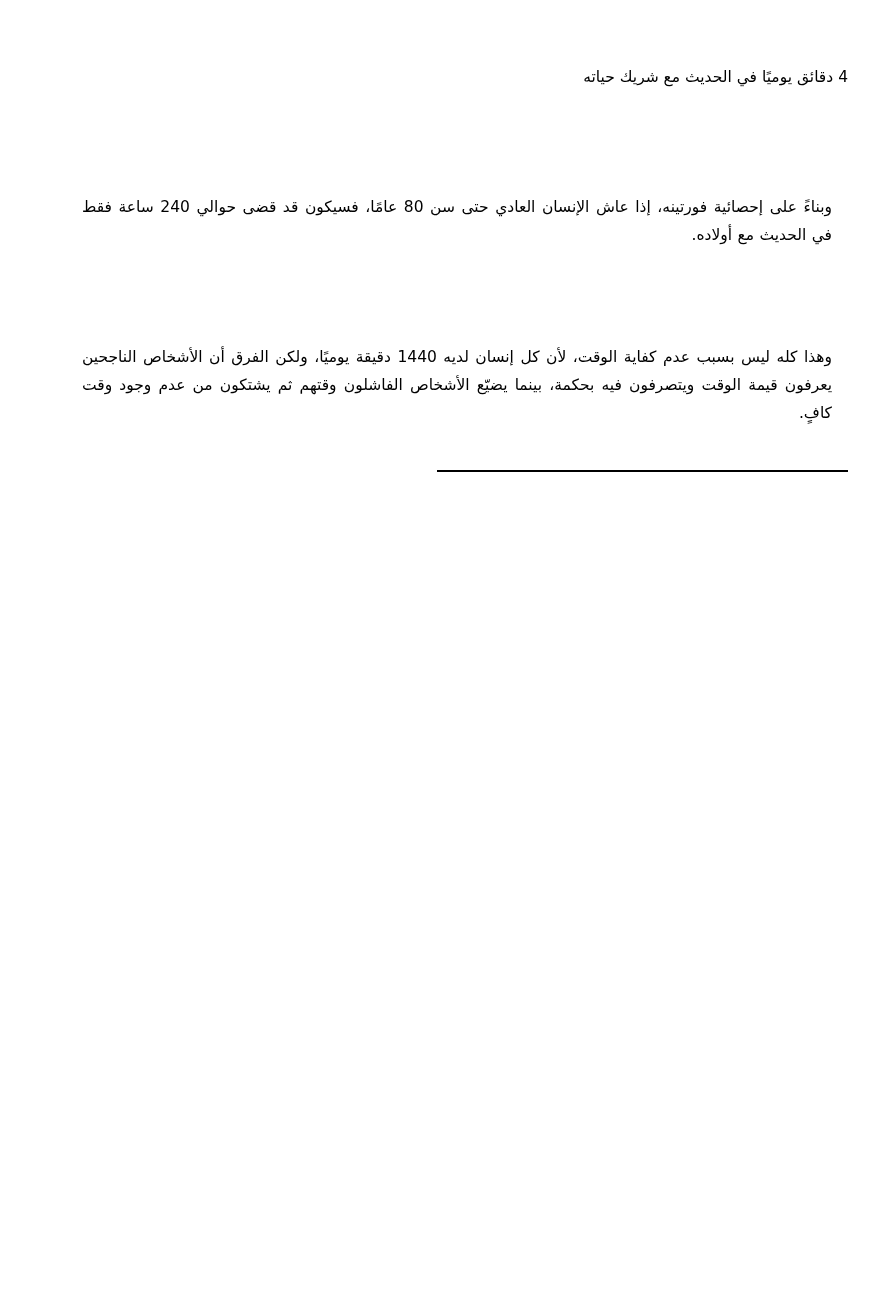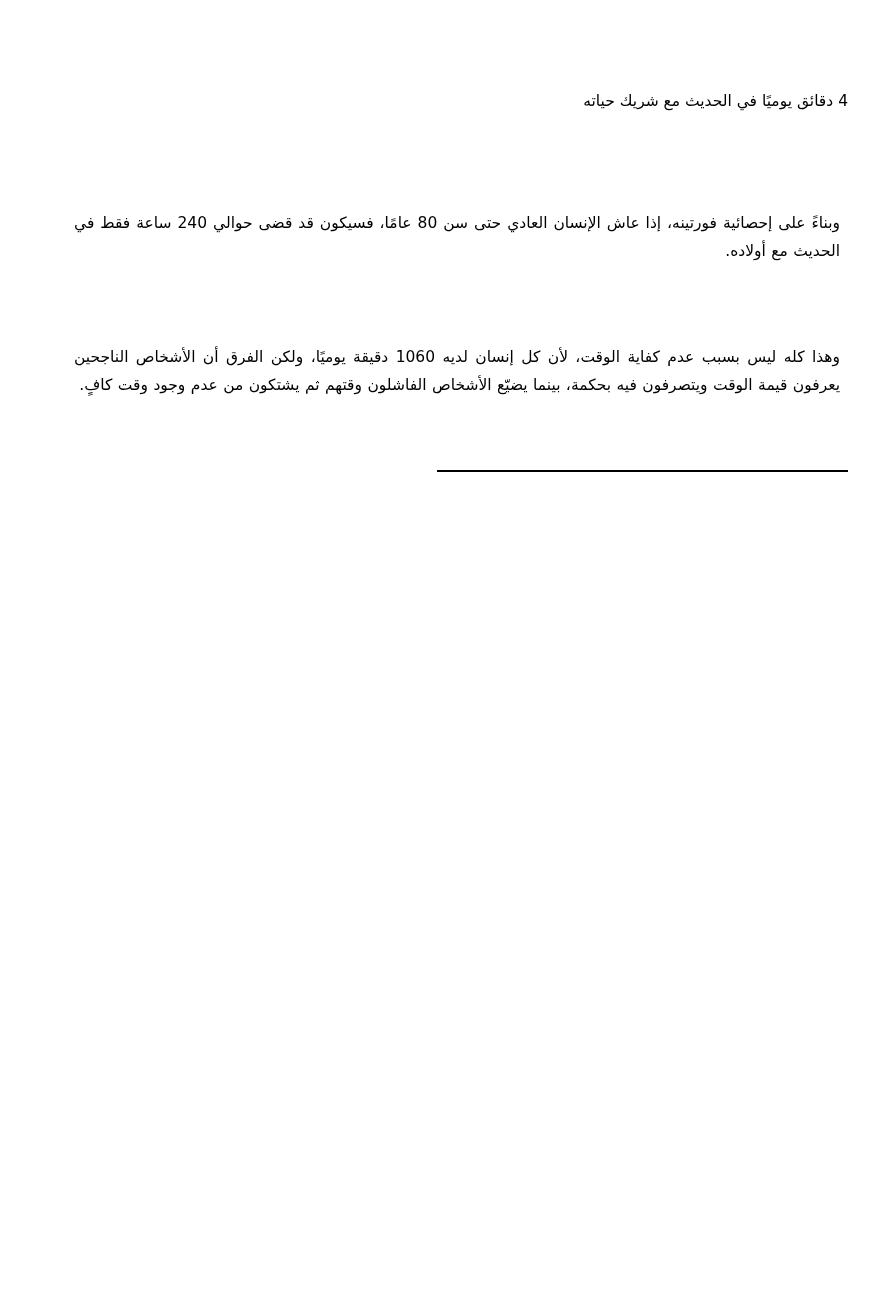--- a/index.html
+++ b/index.html
@@ -38,38 +38,37 @@
     text-align: right;
     font-size: 15.5px;
     line-height: 1.45;
     letter-spacing: 0;
     margin: 0 0 22px 0;
     white-space: nowrap;
   }
 
   .line-item.first {
     margin-bottom: 26px;
-    margin-top: 24px;
   }
 
   .spacer-lg {
     height: 64px;
   }
 
   .spacer-md {
     height: 62px;
   }
 
   .para {
     direction: rtl;
     text-align: justify;
     text-align-last: right;
     font-size: 15.5px;
     line-height: 1.75;
-    margin: 8px;
+    margin: 16px;
     word-spacing: 0.5px;
   }
 
   .para-3 {
     line-height: 1.82;
   }
 
   .rule-wrap {
     position: absolute;
     top: 470px;
@@ -105,21 +104,21 @@
 
     <p class="line-item first">4 دقائق يوميًا في الحديث مع شريك حياته</p>
 
 
     <div class="spacer-lg"></div>
 
     <p class="para para-2">وبناءً على إحصائية فورتينه، إذا عاش الإنسان العادي حتى سن 80 عامًا، فسيكون قد قضى حوالي 240 ساعة فقط في الحديث مع أولاده.</p>
 
     <div class="spacer-md"></div>
 
-    <p class="para para-3">وهذا كله ليس بسبب عدم كفاية الوقت، لأن كل إنسان لديه 1060 دقيقة يوميًا، ولكن الفرق أن الأشخاص الناجحين يعرفون قيمة الوقت ويتصرفون فيه بحكمة، بينما يضيّع الأشخاص الفاشلون وقتهم ثم يشتكون من عدم وجود وقت كافٍ.</p>
+    <p class="para para-3">وهذا كله ليس بسبب عدم كفاية الوقت، لأن كل إنسان لديه 1440 دقيقة يوميًا، ولكن الفرق أن الأشخاص الناجحين يعرفون قيمة الوقت ويتصرفون فيه بحكمة، بينما يضيّع الأشخاص الفاشلون وقتهم ثم يشتكون من عدم وجود وقت كافٍ.</p>
 
   </div>
 
   <div class="rule-wrap">
     <div class="rule" style="width: 411px; border-top: 2px solid rgb(0, 0, 0);"></div>
   </div>
 
   <div class="page-body-blank"></div>
 
 </div>

